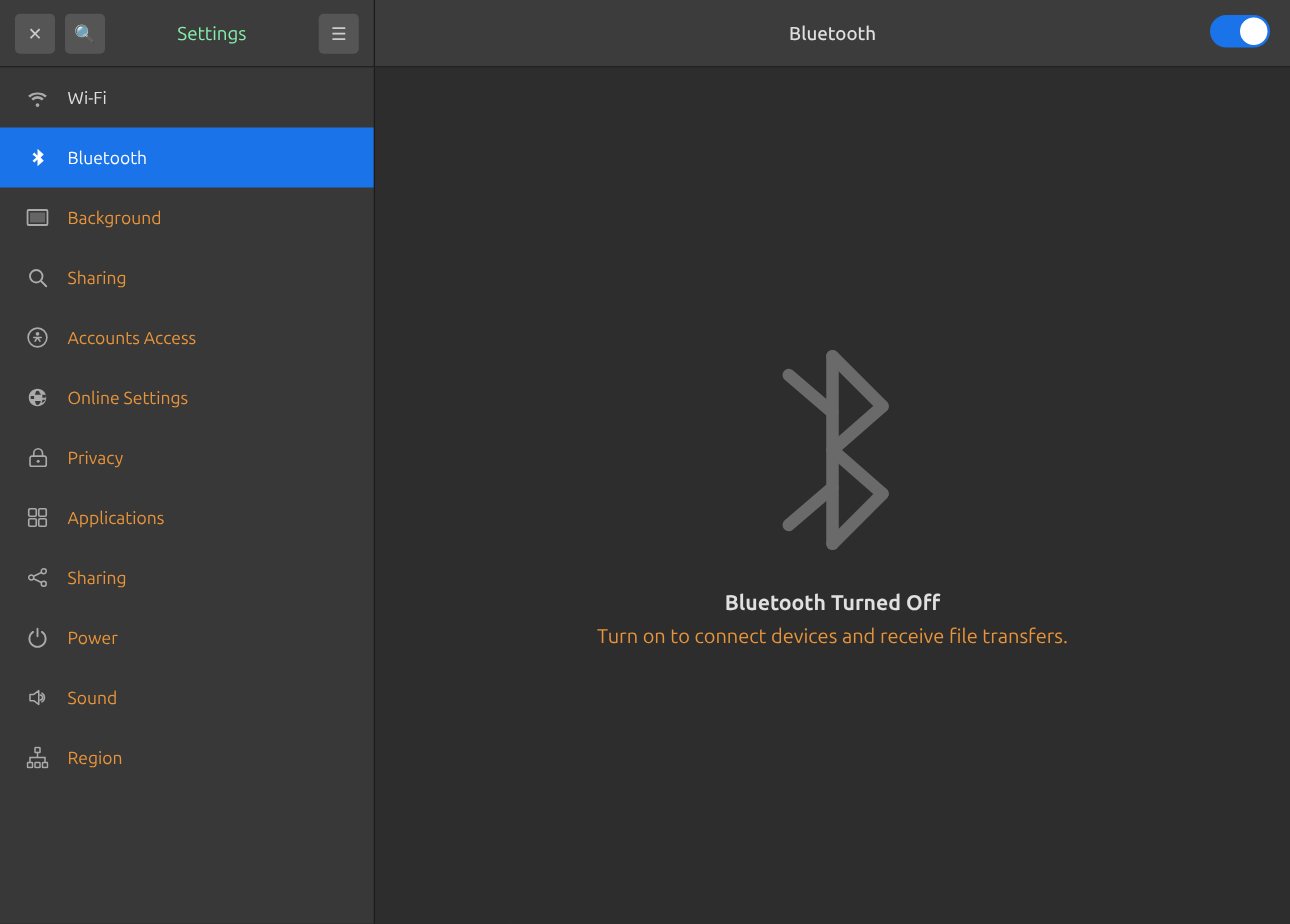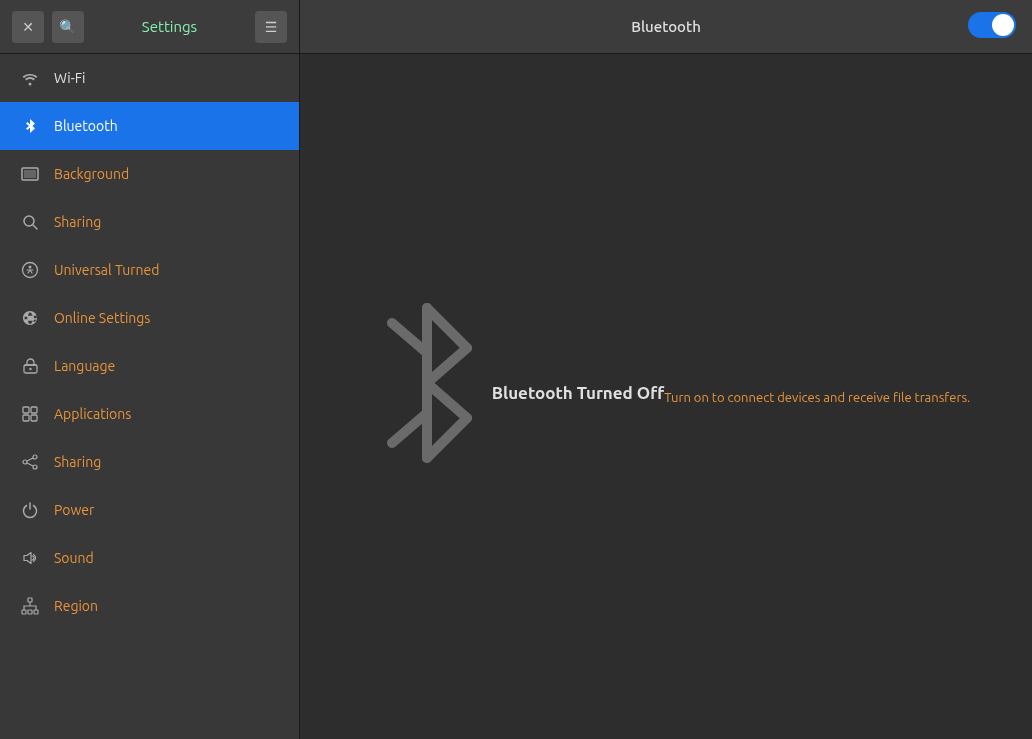--- a/index.html
+++ b/index.html
@@ -135,38 +135,38 @@
       font-size: 14px;
     }
     
     .sidebar-item .item-label.orange { color: #e8943a; }
 
     
     .content {
       flex: 1;
       background: #2d2d2d;
       display: flex;
-      flex-direction: row;
+      flex-direction: column;
       align-items: center;
       justify-content: center;
     }
 
     .bluetooth-icon-wrap {
       margin-bottom: 24px;
     }
 
     .content-title {
       font-size: 17px;
       font-weight: 700;
       color: #e0e0e0;
       margin-bottom: 8px;
     }
 
     .content-subtitle {
-      font-size: 13px;
+      font-size: 16px;
       color: #e8943a;
     }
   </style>
 </head>
 <body>
 
 <div class="header">
   <div class="header-left">
     <button class="header-btn">✕</button>
     <button class="header-btn">🔍</button>
@@ -228,41 +228,41 @@
 
 
     <div class="sidebar-item">
       <span class="item-icon">
         <svg width="18" height="18" viewBox="0 0 18 18" fill="none">
           <circle cx="9" cy="9" r="7.5" stroke="#aaa" stroke-width="1.3" fill="none"></circle>
           <circle cx="9" cy="6" r="1.5" fill="#aaa"></circle>
           <path d="M6 9h6M7 12l2-3 2 3" stroke="#aaa" stroke-width="1.2" stroke-linecap="round" stroke-linejoin="round"></path>
         </svg>
       </span>
-      <span class="item-label orange">Universal Turned</span>
+      <span class="item-label orange">Accounts Access</span>
     </div>
 
     <div class="sidebar-item">
       <span class="item-icon">
         <svg width="18" height="18" viewBox="0 0 18 18" fill="none">
           <path d="M9 2C5.13 2 2 5.13 2 9s3.13 7 7 7 7-3.13 7-7-3.13-7-7-7zm0 1.5c.96 0 2.1 1.2 2.75 3.25H6.25C6.9 4.7 8.04 3.5 9 3.5zm-4.4 3.25H7c.18-1 .47-1.9.84-2.6a5.55 5.55 0 0 0-3.24 2.6zM3.5 9c0-.43.06-.84.15-1.25h2.7C6.3 8.15 6.25 8.57 6.25 9s.05.85.1 1.25H3.65A5.4 5.4 0 0 1 3.5 9zm1.1 2.75A5.55 5.55 0 0 0 7.84 14.35C7.47 13.65 7.18 12.75 7 11.75H4.6zm4.4 3.25c-.96 0-2.1-1.2-2.75-3.25h5.5c-.65 2.05-1.79 3.25-2.75 3.25zm3.16-1.65c.37-.7.66-1.6.84-2.6h2.4a5.55 5.55 0 0 1-3.24 2.6zm.64-4.1c.05-.4.1-.82.1-1.25s-.05-.85-.1-1.25h2.7c.09.41.15.82.15 1.25s-.06.84-.15 1.25h-2.7zm.44-3.5a5.55 5.55 0 0 0-3.24-2.6c.37.7.66 1.6.84 2.6h2.4z" fill="#aaa"></path>
         </svg>
       </span>
       <span class="item-label orange">Online Settings</span>
     </div>
 
     <div class="sidebar-item">
       <span class="item-icon">
         <svg width="17" height="18" viewBox="0 0 17 18" fill="none">
           <path d="M3 8h11M5 8V5.5a3.5 3.5 0 0 1 7 0V8" stroke="#aaa" stroke-width="1.3" fill="none" stroke-linecap="round"></path>
           <rect x="2" y="8" width="13" height="8" rx="1.5" stroke="#aaa" stroke-width="1.3" fill="none"></rect>
           <circle cx="8.5" cy="12" r="1.2" fill="#aaa"></circle>
         </svg>
       </span>
-      <span class="item-label orange">Language</span>
+      <span class="item-label orange">Privacy</span>
     </div>
 
     <div class="sidebar-item">
       <span class="item-icon">
         <svg width="18" height="18" viewBox="0 0 18 18" fill="none">
           <rect x="2" y="2" width="6" height="6" rx="1" stroke="#aaa" stroke-width="1.3" fill="none"></rect>
           <rect x="10" y="2" width="6" height="6" rx="1" stroke="#aaa" stroke-width="1.3" fill="none"></rect>
           <rect x="2" y="10" width="6" height="6" rx="1" stroke="#aaa" stroke-width="1.3" fill="none"></rect>
           <rect x="10" y="10" width="6" height="6" rx="1" stroke="#aaa" stroke-width="1.3" fill="none"></rect>
         </svg>

